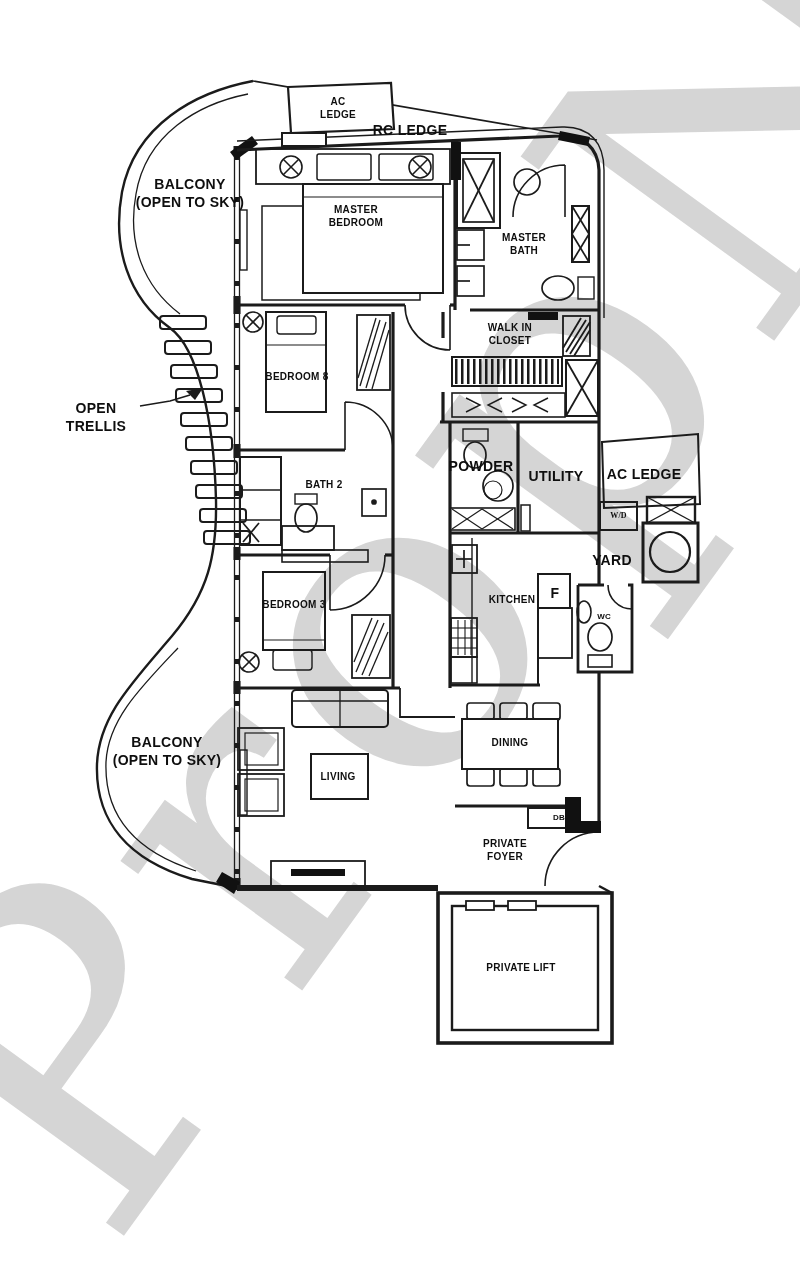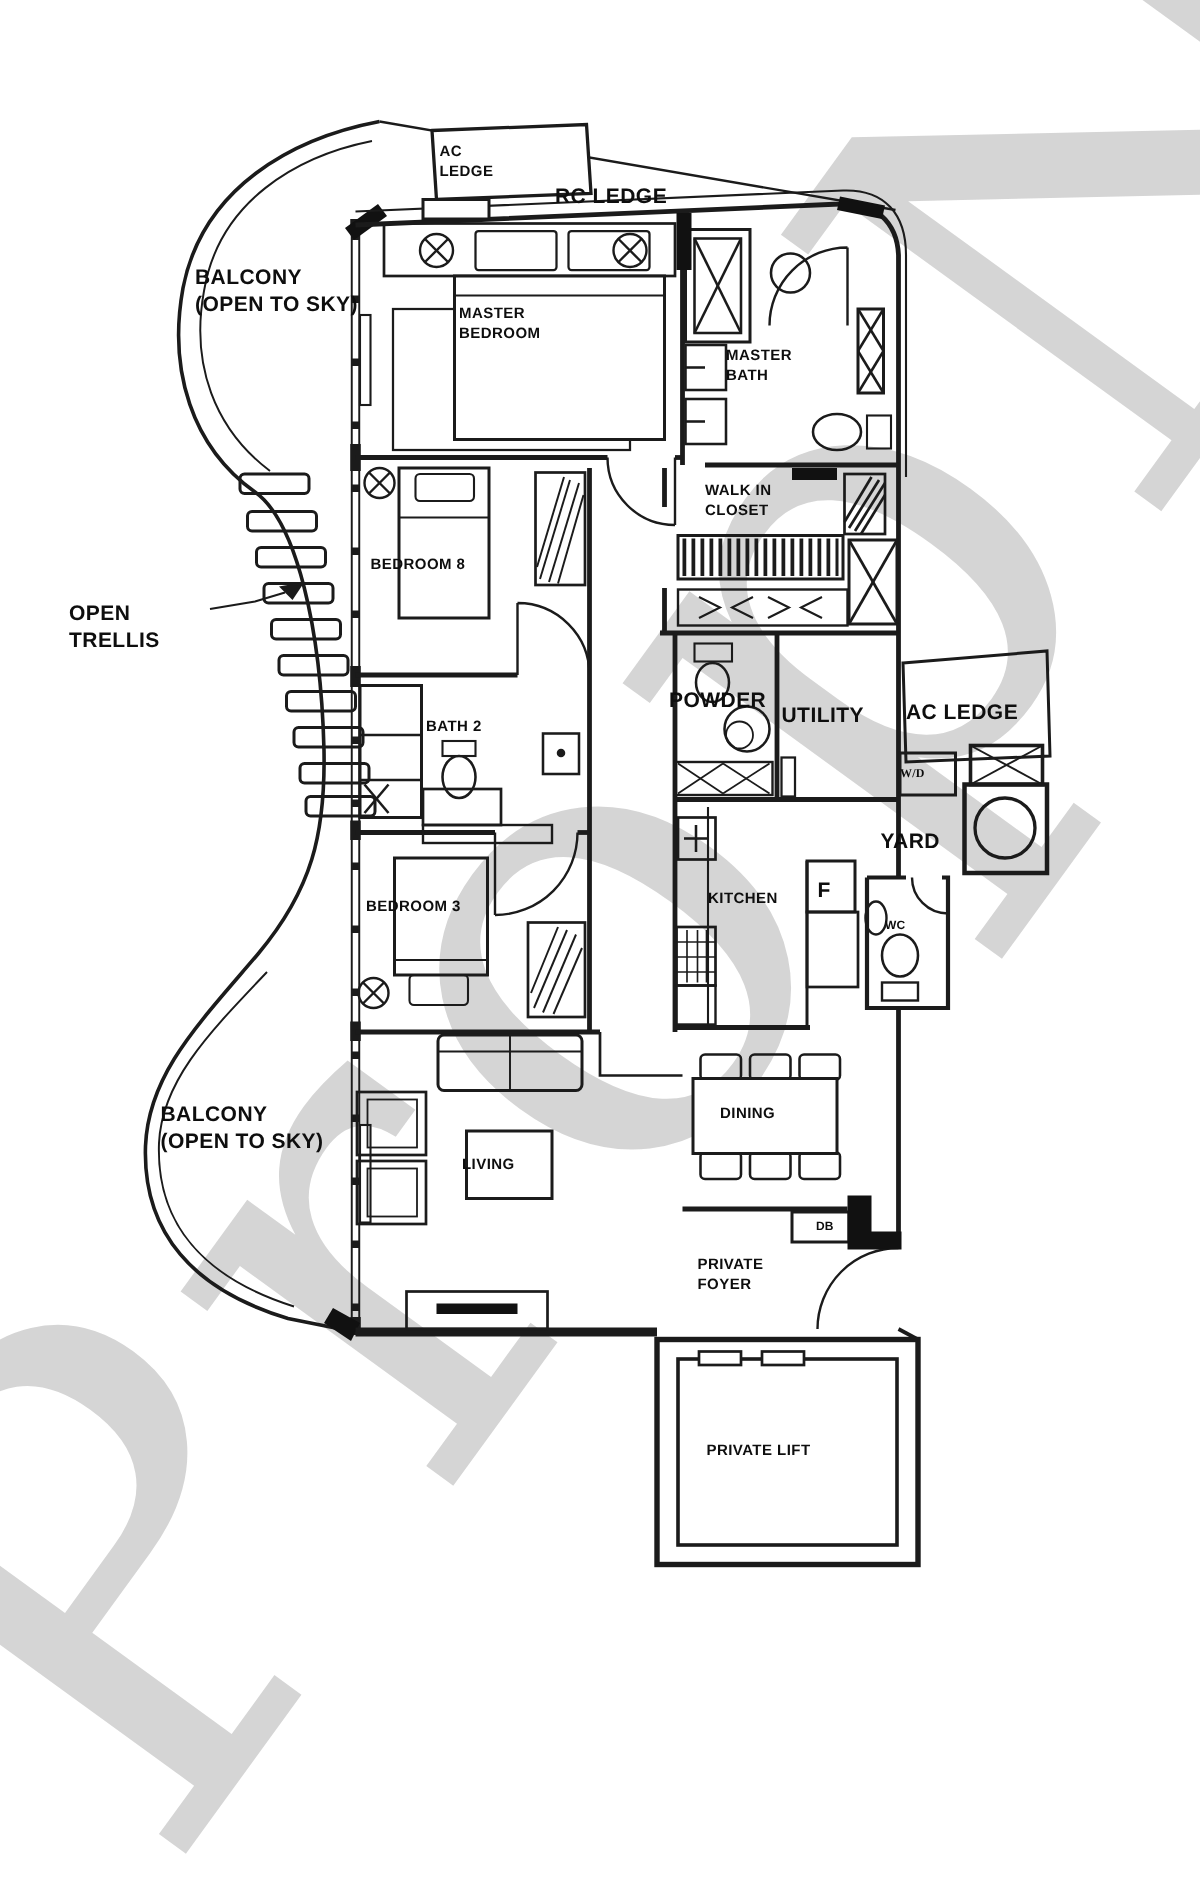--- a/index.html
+++ b/index.html
@@ -1,19 +1,19 @@
 <!DOCTYPE html>
 <html><head>
 <meta charset="utf-8">
 <style>
   html,body{margin:0;padding:0;background:#fff;}
   .stage{position:relative;width:800px;height:1265px;background:#ffffff;overflow:hidden;
          font-family:"Liberation Sans",sans-serif;}
   .stage svg{position:absolute;left:0;top:0;}
-  .lbl{position:absolute;font-weight:bold;font-size:10px;line-height:1.25;
+  .lbl{position:absolute;text-align:center;font-weight:bold;font-size:10px;line-height:1.25;
        letter-spacing:.3px;color:#0e0e0e;white-space:pre-line;}
   .lbl.sm{font-size:14px;}
   .lbl.xs{font-size:8px;letter-spacing:.1px;}
 </style>
 </head>
 <body>
 
 <div class="stage">
 
 <svg width="800" height="1265" viewBox="0 0 800 1265">

